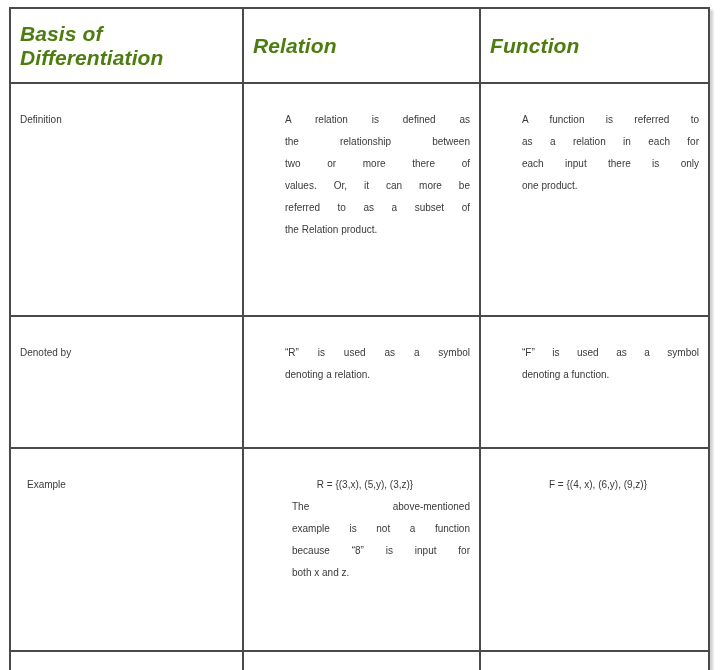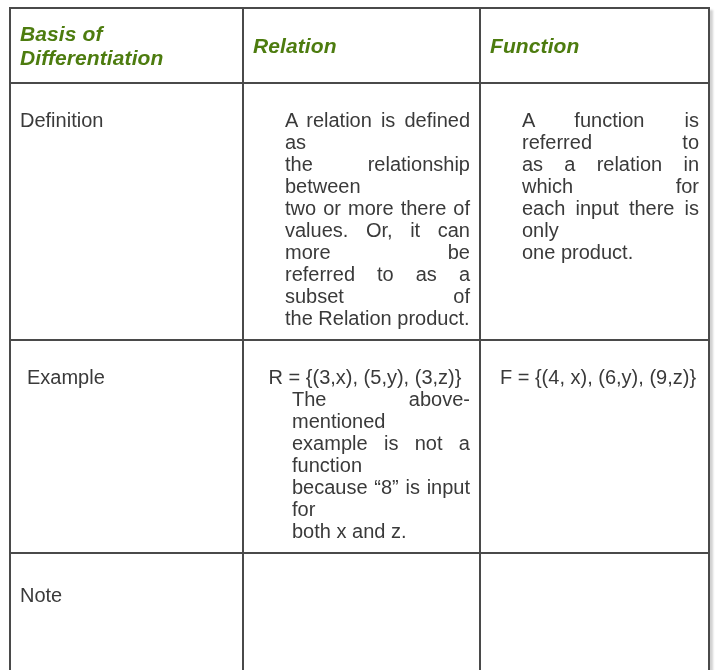--- a/index.html
+++ b/index.html
@@ -35,21 +35,21 @@
     height: 73px;
     vertical-align: middle;
     text-align: left;
     font-size: 21px;
     font-weight: bold;
     color: #4d7c0f;
     letter-spacing: 0.1px;
     font-style: italic;
   }
   td {
-    font-size: 20px;
+    font-size: 10px;
     color: #3a3a3a;
     line-height: 22px;
     padding-top: 25px;
     padding-bottom: 10px;
   }
   tr.r-definition td { height: 196px; }
   tr.r-denoted   td { height: 95px;  }
   tr.r-example   td { height: 166px; padding-left: 16px; }
   tr.r-note      td { height: 117px; padding-top: 30px; }
   
@@ -79,26 +79,37 @@
       <td>
             <div class="jline">A relation is defined as</div>
             <div class="jline">the relationship between</div>
             <div class="jline">two or more there of</div>
             <div class="jline">values. Or, it can more be</div>
             <div class="jline">referred to as a subset of</div>
             <div class="jline last">the Relation product.</div>
           </td>
       <td>
             <div class="jline">A function is referred to</div>
-            <div class="jline">as a relation in which for</div>
+            <div class="jline">as a relation in each for</div>
             <div class="jline">each input there is only</div>
             <div class="jline last">one product.</div>
           </td>
     </tr>
 
+    <tr class="r-denoted">
+      <td>Denoted by</td>
+      <td>
+            <div class="jline">“R” is used as a symbol</div>
+            <div class="jline last">denoting a relation.</div>
+          </td>
+      <td>
+            <div class="jline">“F” is used as a symbol</div>
+            <div class="jline last">denoting a function.</div>
+          </td>
+    </tr>
 
     <tr class="r-example">
       <td>Example</td>
       <td>
         <div class="plain-line">R = {(3,x), (5,y), (3,z)}</div>
         <div>
               <div class="jline">The above-mentioned</div>
               <div class="jline">example is not a function</div>
               <div class="jline">because “8” is input for</div>
               <div class="jline last">both x and z.</div>

